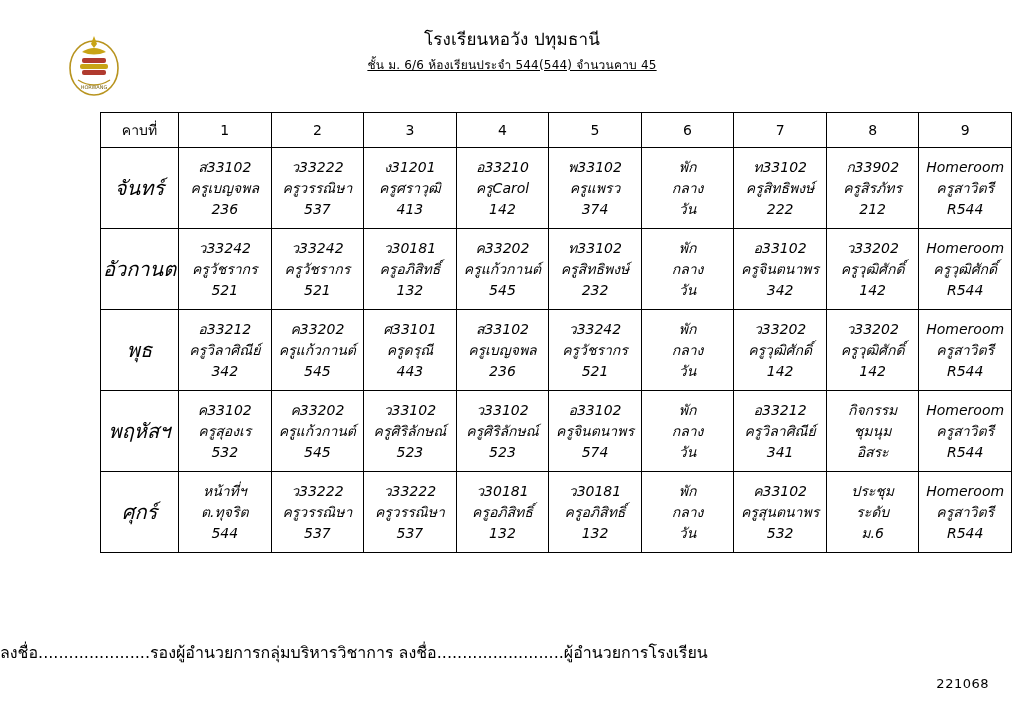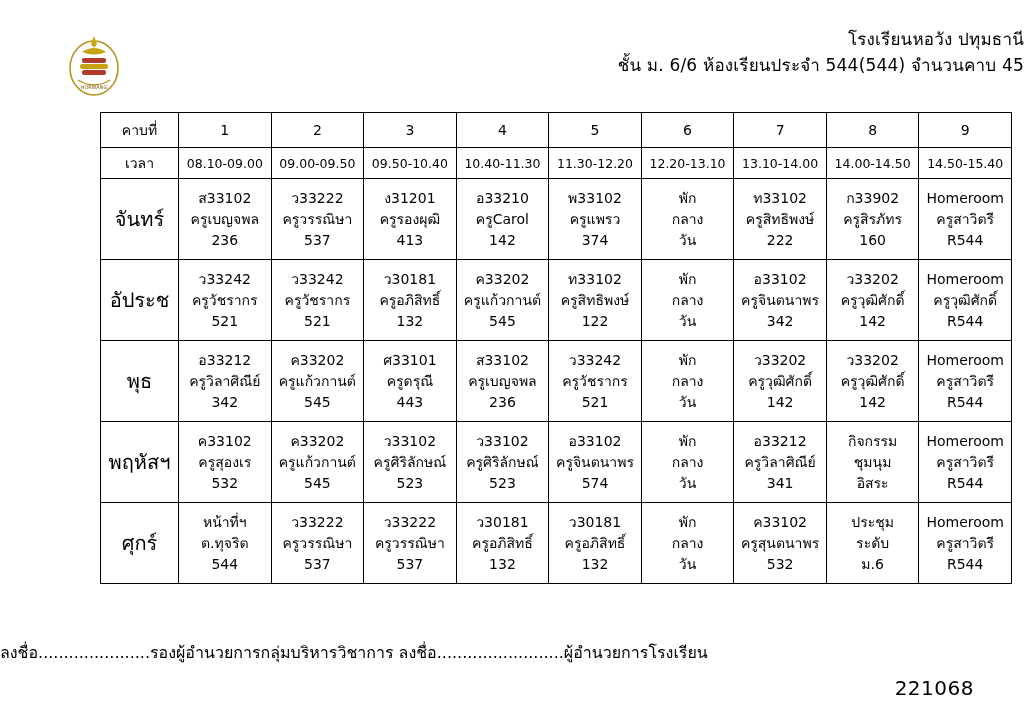--- a/index.html
+++ b/index.html
@@ -18,38 +18,38 @@
   .page {
     position: relative;
     width: 1024px;
     height: 724px;
     box-sizing: border-box;
   }
   
   .header {
     position: relative;
     padding-top: 26px;
-    text-align: right;
+    text-align: center;
   }
   .logo {
     position: absolute;
     left: 66px;
     top: 28px;
     width: 56px;
     height: 70px;
   }
   .logo svg { display: block; }
   .title-line {
     font-size: 17px;
     line-height: 26px;
     letter-spacing: 0.2px;
   }
   .title-line.l1 { font-size: 17px; }
   .title-line.l2 { font-size: 17px; }
-  .title-line.l3 { font-size: 17px; }
+  .title-line.l3 { font-size: 12px; text-decoration: underline; }
 
   
   .table-wrap {
     position: absolute;
     left: 56px;
     top: 112px;
     width: 912px;
     padding-left: 44px;
   }
   table.sched {
@@ -71,42 +71,43 @@
   .row-head th.period-label { font-size: 14px; }
   .row-time td {
     height: 30px;
     font-size: 12.5px;
   }
   .row-time td.rowlabel { font-size: 14px; }
   .row-day td {
     height: 80px;
     font-size: 14px;
     line-height: 21px;
+    font-style: italic;
   }
   .row-day td.rowlabel {
     font-size: 20px;
   }
   .cell-lines div { white-space: nowrap; }
   .col-label { width: 78px; }
   .col-p { width: 92.5px; }
 
   
   .sign-line {
     position: absolute;
     left: 0;
     right: 0;
     top: 640px;
     text-align: left;
     font-size: 16px;
   }
   .doc-code {
     position: absolute;
-    right: 50px;
+    right: 35px;
     top: 676px;
-    font-size: 20px;
+    font-size: 13px;
     letter-spacing: 0.5px;
   }
 </style>
 </head>
 <body>
 
 <div class="page">
 
   <div class="header">
     <div class="logo">
@@ -147,48 +148,36 @@
           <th>3</th>
           <th>4</th>
           <th>5</th>
           <th>6</th>
           <th>7</th>
           <th>8</th>
           <th>9</th>
         </tr>
       </thead>
       <tbody>
-        <tr class="row-time">
-          <td class="rowlabel">เวลา</td>
-          <td>08.10-09.00</td>
-          <td>09.00-09.50</td>
-          <td>09.50-10.40</td>
-          <td>10.40-11.30</td>
-          <td>11.30-12.20</td>
-          <td>12.20-13.10</td>
-          <td>13.10-14.00</td>
-          <td>14.00-14.50</td>
-          <td>14.50-15.40</td>
-        </tr>
 
         <tr class="row-day">
           <td class="rowlabel">จันทร์</td>
           <td class="cell-lines">
             <div>ส33102</div>
             <div>ครูเบญจพล</div>
             <div>236</div>
           </td>
           <td class="cell-lines">
             <div>ว33222</div>
             <div>ครูวรรณิษา</div>
             <div>537</div>
           </td>
           <td class="cell-lines">
             <div>ง31201</div>
-            <div>ครูรองผุฒิ</div>
+            <div>ครูศราวุฒิ</div>
             <div>413</div>
           </td>
           <td class="cell-lines">
             <div>อ33210</div>
             <div>ครูCarol</div>
             <div>142</div>
           </td>
           <td class="cell-lines">
             <div>พ33102</div>
             <div>ครูแพรว</div>
@@ -200,31 +189,31 @@
             <div>วัน</div>
           </td>
           <td class="cell-lines">
             <div>ท33102</div>
             <div>ครูสิทธิพงษ์</div>
             <div>222</div>
           </td>
           <td class="cell-lines">
             <div>ก33902</div>
             <div>ครูสิรภัทร</div>
-            <div>160</div>
+            <div>212</div>
           </td>
           <td class="cell-lines">
             <div>Homeroom</div>
             <div>ครูสาวิตรี</div>
             <div>R544</div>
           </td>
         </tr>
 
         <tr class="row-day">
-          <td class="rowlabel">อัประช</td>
+          <td class="rowlabel">อัวกานต</td>
           <td class="cell-lines">
             <div>ว33242</div>
             <div>ครูวัชรากร</div>
             <div>521</div>
           </td>
           <td class="cell-lines">
             <div>ว33242</div>
             <div>ครูวัชรากร</div>
             <div>521</div>
           </td>
@@ -234,21 +223,21 @@
             <div>132</div>
           </td>
           <td class="cell-lines">
             <div>ค33202</div>
             <div>ครูแก้วกานต์</div>
             <div>545</div>
           </td>
           <td class="cell-lines">
             <div>ท33102</div>
             <div>ครูสิทธิพงษ์</div>
-            <div>122</div>
+            <div>232</div>
           </td>
           <td class="cell-lines">
             <div>พัก</div>
             <div>กลาง</div>
             <div>วัน</div>
           </td>
           <td class="cell-lines">
             <div>อ33102</div>
             <div>ครูจินตนาพร</div>
             <div>342</div>

